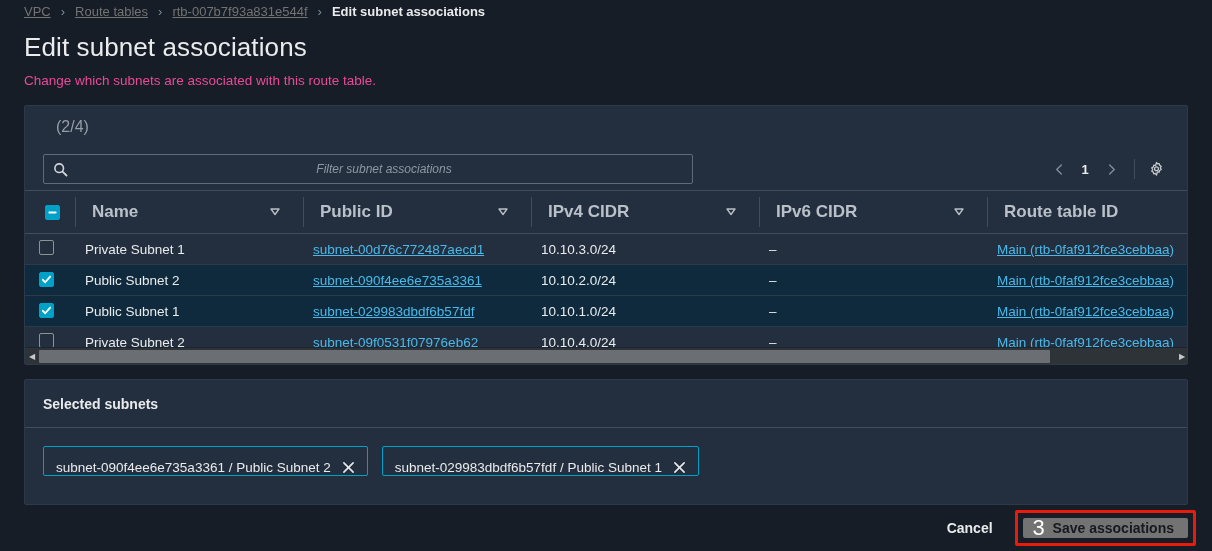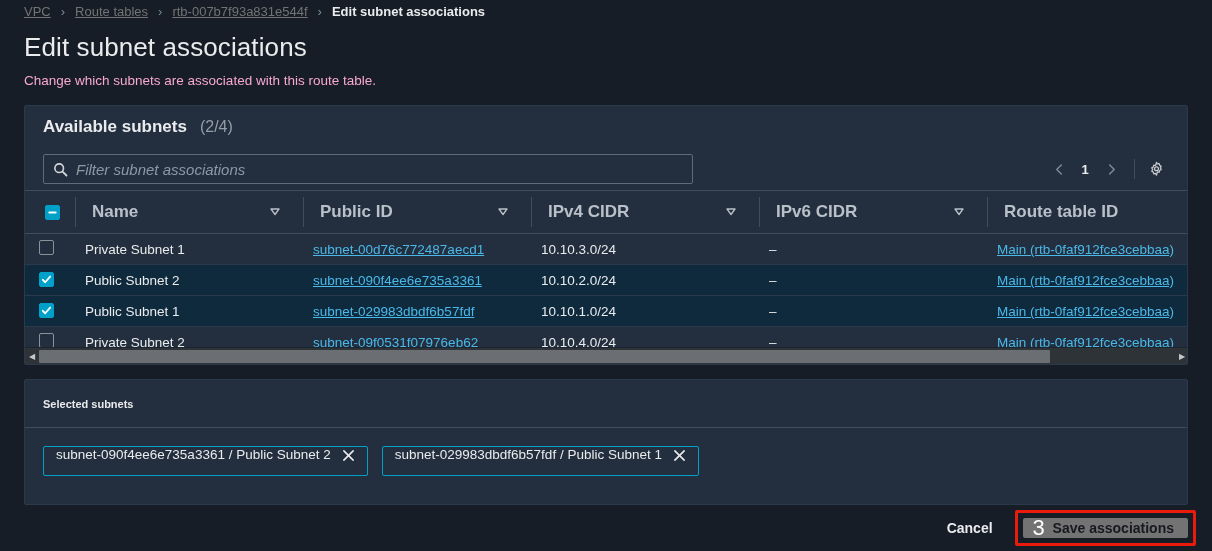--- a/index.html
+++ b/index.html
@@ -30,21 +30,21 @@
   }
 
   
   .page-title {
     position: absolute; left: 24px; top: 32px;
     font-size: 26px; color: #e9ebed; font-weight: 400;
     letter-spacing: 0.1px;
   }
   .page-sub {
     position: absolute; left: 24px; top: 73px;
-    font-size: 13.5px; color: #f9a8d4;
+    font-size: 13.5px; color: #ec4899;
   }
 
   
   .card {
     position: absolute; left: 24px; top: 105px;
     width: 1164px; height: 260px;
     background: #232f3e;
     border: 1px solid #2b3a4a;
     border-radius: 2px;
     overflow: hidden;
@@ -66,22 +66,22 @@
     padding: 0 18px; height: 42px;
   }
   .search-box {
     position: relative; width: 650px; height: 30px;
     background: #232f3e; border: 1px solid #5f6b7a; border-radius: 2px;
     display: flex; align-items: center;
   }
   .search-icon { margin: 0 8px 0 9px; display: flex; align-items: center; }
   .search-input {
     flex: 1; background: transparent; border: none; outline: none;
-    color: #ef4444; font-size: 15px;
-    font-family: "Liberation Sans", sans-serif; font-style: italic;
+    color: #ef4444; font-size: 12px;
+    font-family: "Liberation Sans", sans-serif; font-style: italic; text-align: center;
   }
   .search-input::placeholder { color: #8d98a5; font-style: italic; opacity: 1; }
 
   .pager { display: flex; align-items: center; gap: 0px; }
   .pg-btn {
     width: 30px; height: 30px; display: flex; align-items: center;
     justify-content: center; color: #5f6b7a; cursor: pointer;
     font-size: 15px;
   }
   .pg-num {
@@ -178,24 +178,24 @@
   
   .card2 {
     position: absolute; left: 24px; top: 379px;
     width: 1164px; height: 126px;
     background: #232f3e; border: 1px solid #2b3a4a; border-radius: 2px;
   }
   .card2-header {
     height: 48px; display: flex; align-items: center; padding: 0 18px;
     border-bottom: 1px solid #414d5c;
   }
-  .card2-title { font-size: 11px; font-weight: bold; color: #e9ebed; }
+  .card2-title { font-size: 14px; font-weight: bold; color: #e9ebed; }
   .chips { display: flex; align-items: center; gap: 14px; padding: 18px; }
   .chip {
-    height: 30px; display: flex; align-items: flex-start; gap: 10px;
+    height: 30px; display: flex; align-items: flex-end; gap: 10px;
     border: 1px solid #00a1c9; border-radius: 2px;
     padding: 0 10px 0 12px; background: #232f3e;
     font-size: 13.5px; color: #e9ebed; white-space: nowrap;
   }
   .chip-x {
     display: flex; align-items: center; justify-content: center;
     width: 16px; height: 16px; cursor: pointer;
   }
 
   
@@ -239,21 +239,20 @@
   <span class="bc-sep">›</span>
   <span class="bc-current">Edit subnet associations</span>
 </nav>
 
 <h1 class="page-title">Edit subnet associations</h1>
 <p class="page-sub">Change which subnets are associated with this route table.</p>
 
 <section class="card">
 
   <div class="card-header">
-    <span class="card-title">Available subnets</span>
     <span class="card-count">(2/4)</span>
   </div>
 
   <div class="filter-row">
     <div class="search-box">
       <span class="search-icon">
         <svg width="15" height="15" viewBox="0 0 16 16">
           <circle cx="6.6" cy="6.6" r="4.6" fill="none" stroke="#d1d5db" stroke-width="1.7"></circle>
           <line x1="10.2" y1="10.2" x2="14.4" y2="14.4" stroke="#d1d5db" stroke-width="1.9" stroke-linecap="round"></line>
         </svg>

